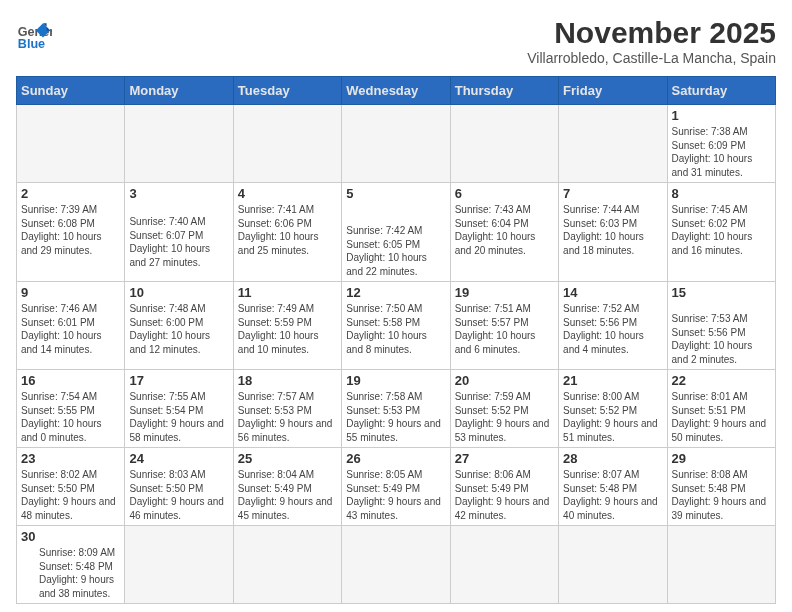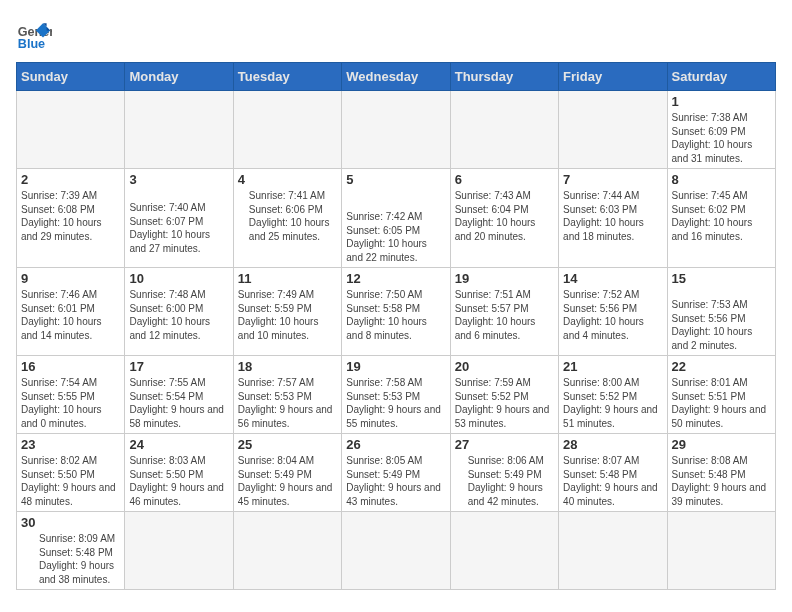--- a/index.html
+++ b/index.html
@@ -82,20 +82,24 @@
 
 <div class="header">
   <div class="logo">
     <svg class="logo-icon" viewBox="0 0 40 40" width="40" height="40">
       <text x="2" y="22" font-size="14" font-weight="bold" fill="#555">General</text>
       <text x="2" y="36" font-size="14" font-weight="bold" fill="#1a73c8">Blue</text>
       <polygon points="30,8 38,16 30,24 22,16" fill="#1a73c8"></polygon>
       <polygon points="30,8 38,16 34,16 34,8" fill="#0d4f9e"></polygon>
     </svg>
   </div>
+  <div class="title-section">
+    <div class="month-title">November 2025</div>
+    <div class="location">Villarrobledo, Castille-La Mancha, Spain</div>
+  </div>
 </div>
 
 <table class="calendar">
   <thead>
     <tr>
     <th>Sunday</th>
         <th>Monday</th>
         <th>Tuesday</th>
         <th>Wednesday</th>
         <th>Thursday</th>
@@ -126,21 +130,21 @@
 Daylight: 10 hours and 29 minutes.</div>
         </td>
         <td>
           <span class="day-number">3</span>
           <div class="day-info" style="white-space: pre-line; margin-top: 14px;">Sunrise: 7:40 AM
 Sunset: 6:07 PM
 Daylight: 10 hours and 27 minutes.</div>
         </td>
         <td>
           <span class="day-number">4</span>
-          <div class="day-info" style="white-space: pre-line; margin-left: 11px;">Sunrise: 7:41 AM
+          <div class="day-info" style="white-space: pre-line;">Sunrise: 7:41 AM
 Sunset: 6:06 PM
 Daylight: 10 hours and 25 minutes.</div>
         </td>
         <td>
           <span class="day-number">5</span>
           <div class="day-info" style="white-space: pre-line; margin-top: 23px;">Sunrise: 7:42 AM
 Sunset: 6:05 PM
 Daylight: 10 hours and 22 minutes.</div>
         </td>
         <td>
@@ -270,21 +274,21 @@
 Daylight: 9 hours and 45 minutes.</div>
         </td>
         <td>
           <span class="day-number">26</span>
           <div class="day-info" style="white-space: pre-line;">Sunrise: 8:05 AM
 Sunset: 5:49 PM
 Daylight: 9 hours and 43 minutes.</div>
         </td>
         <td>
           <span class="day-number">27</span>
-          <div class="day-info" style="white-space: pre-line; margin-left: 13px;">Sunrise: 8:06 AM
+          <div class="day-info" style="white-space: pre-line;">Sunrise: 8:06 AM
 Sunset: 5:49 PM
 Daylight: 9 hours and 42 minutes.</div>
         </td>
         <td>
           <span class="day-number">28</span>
           <div class="day-info" style="white-space: pre-line;">Sunrise: 8:07 AM
 Sunset: 5:48 PM
 Daylight: 9 hours and 40 minutes.</div>
         </td>
         <td>

